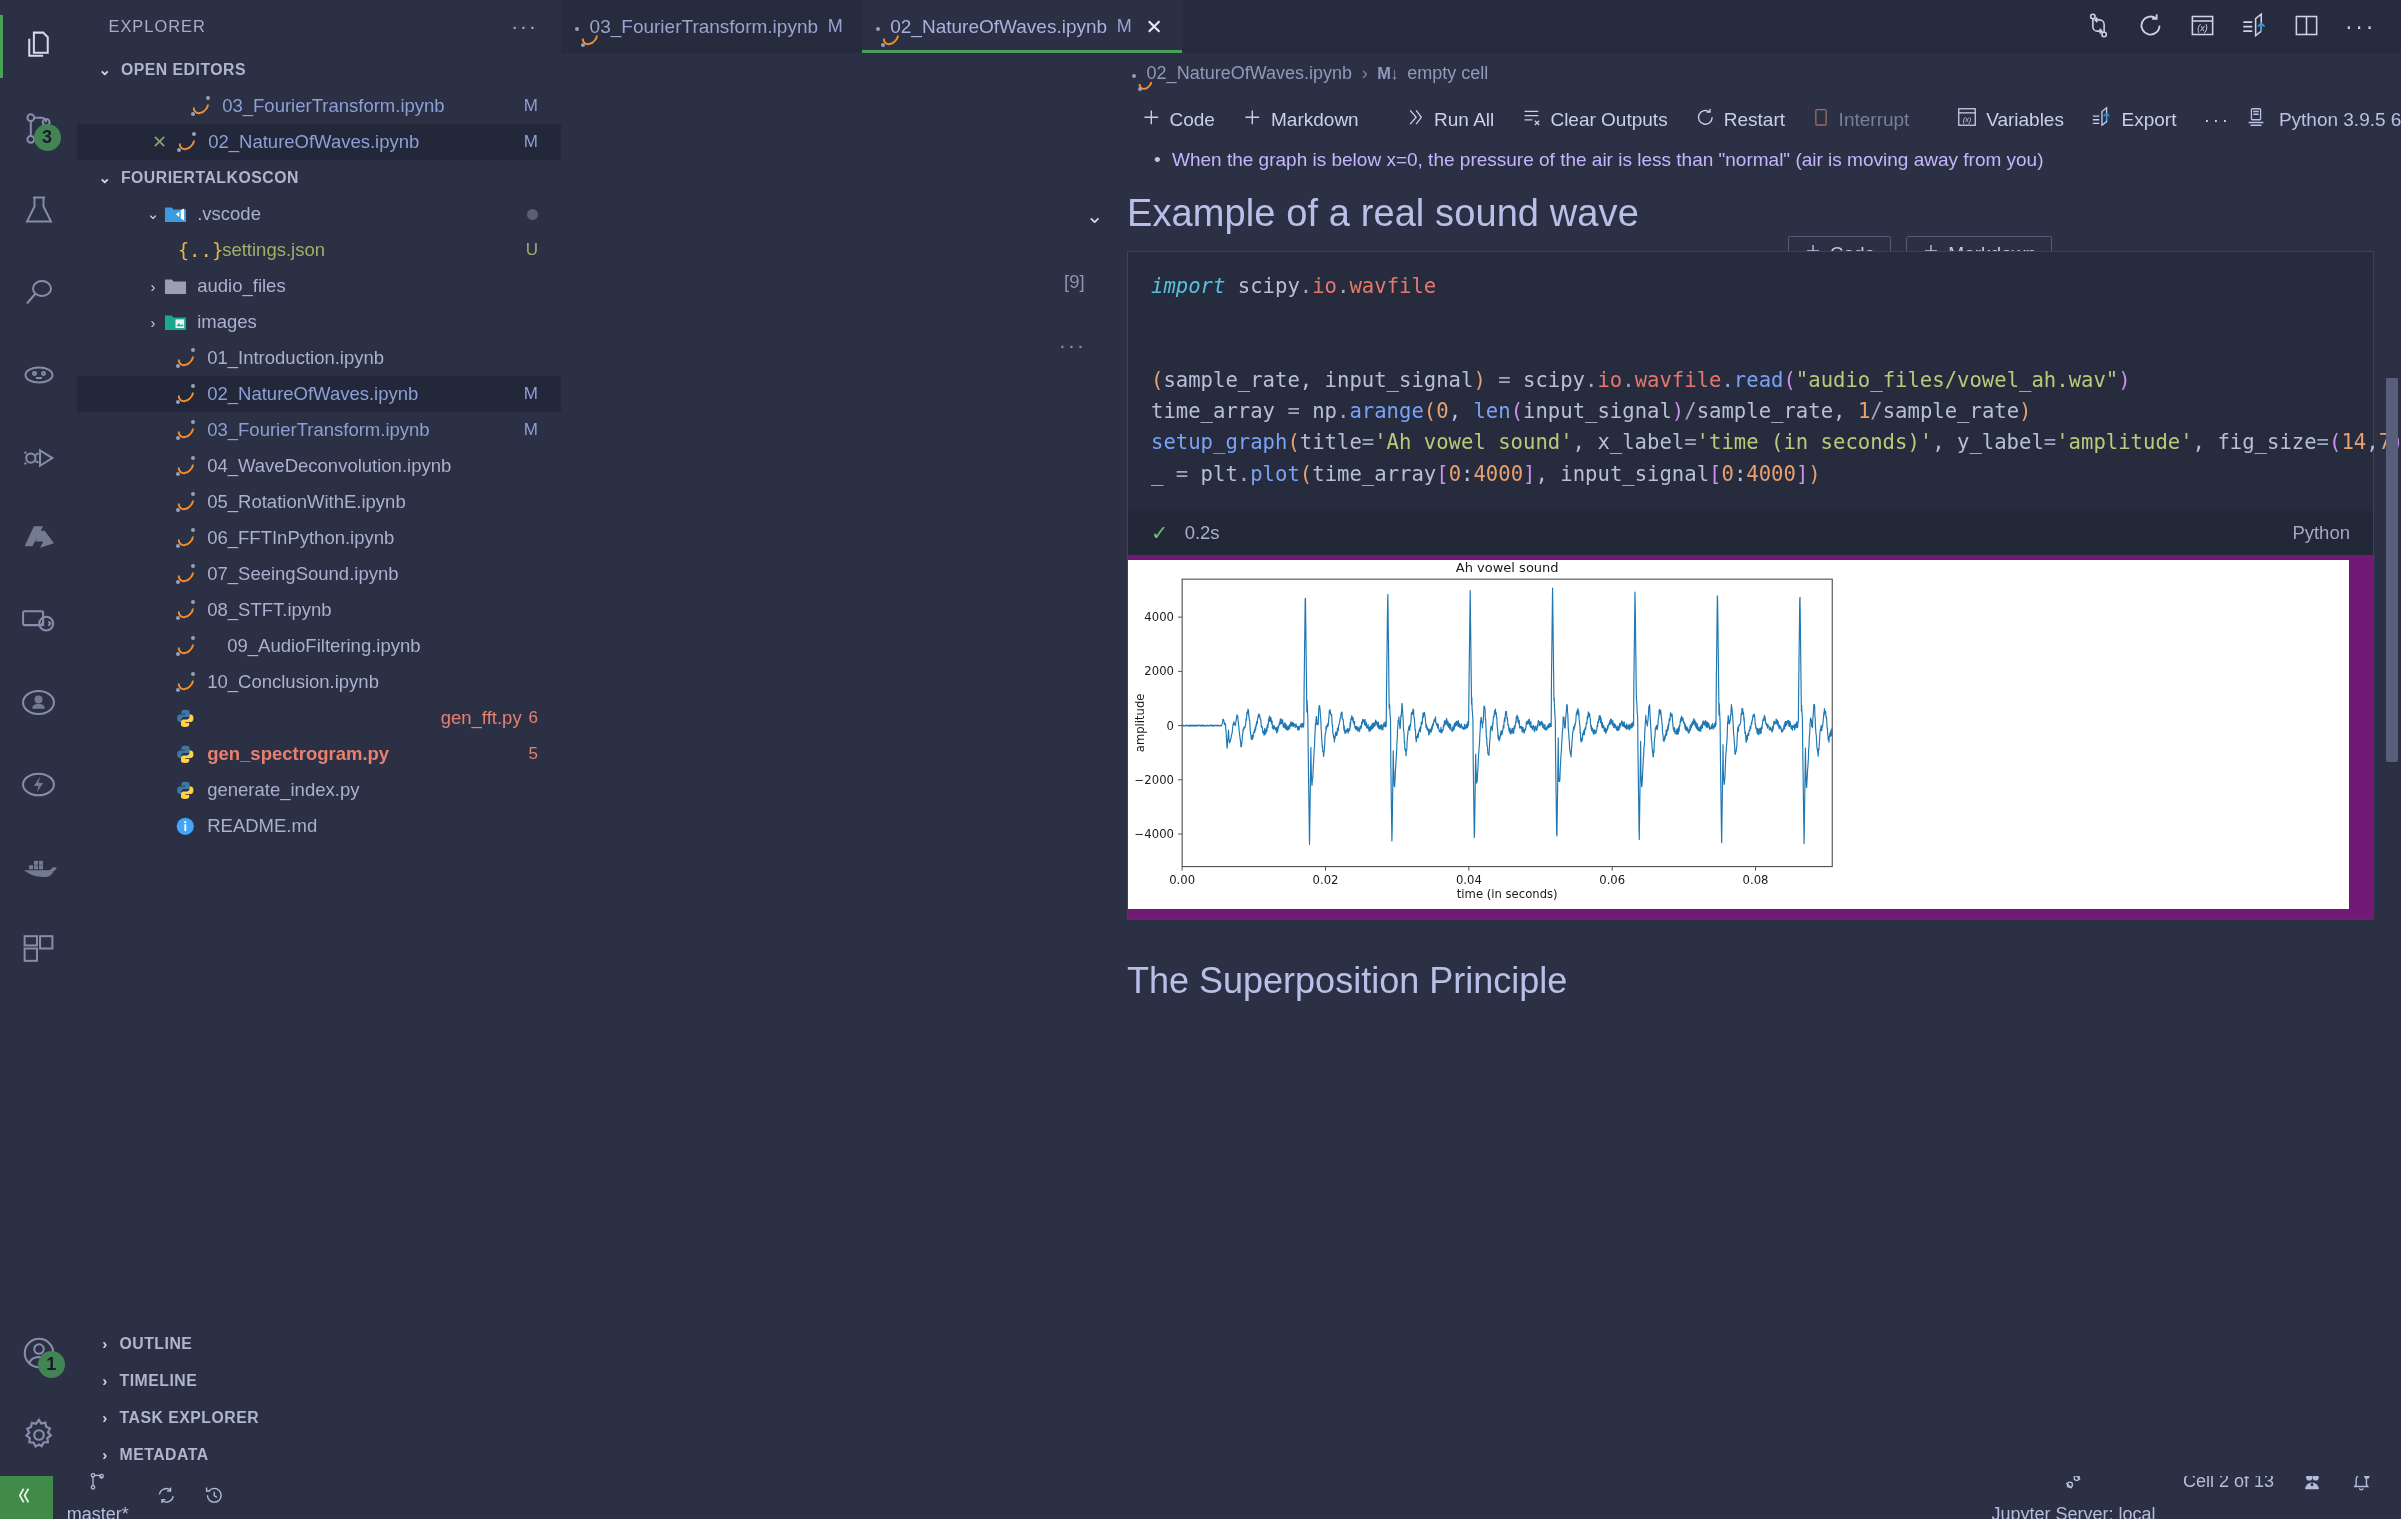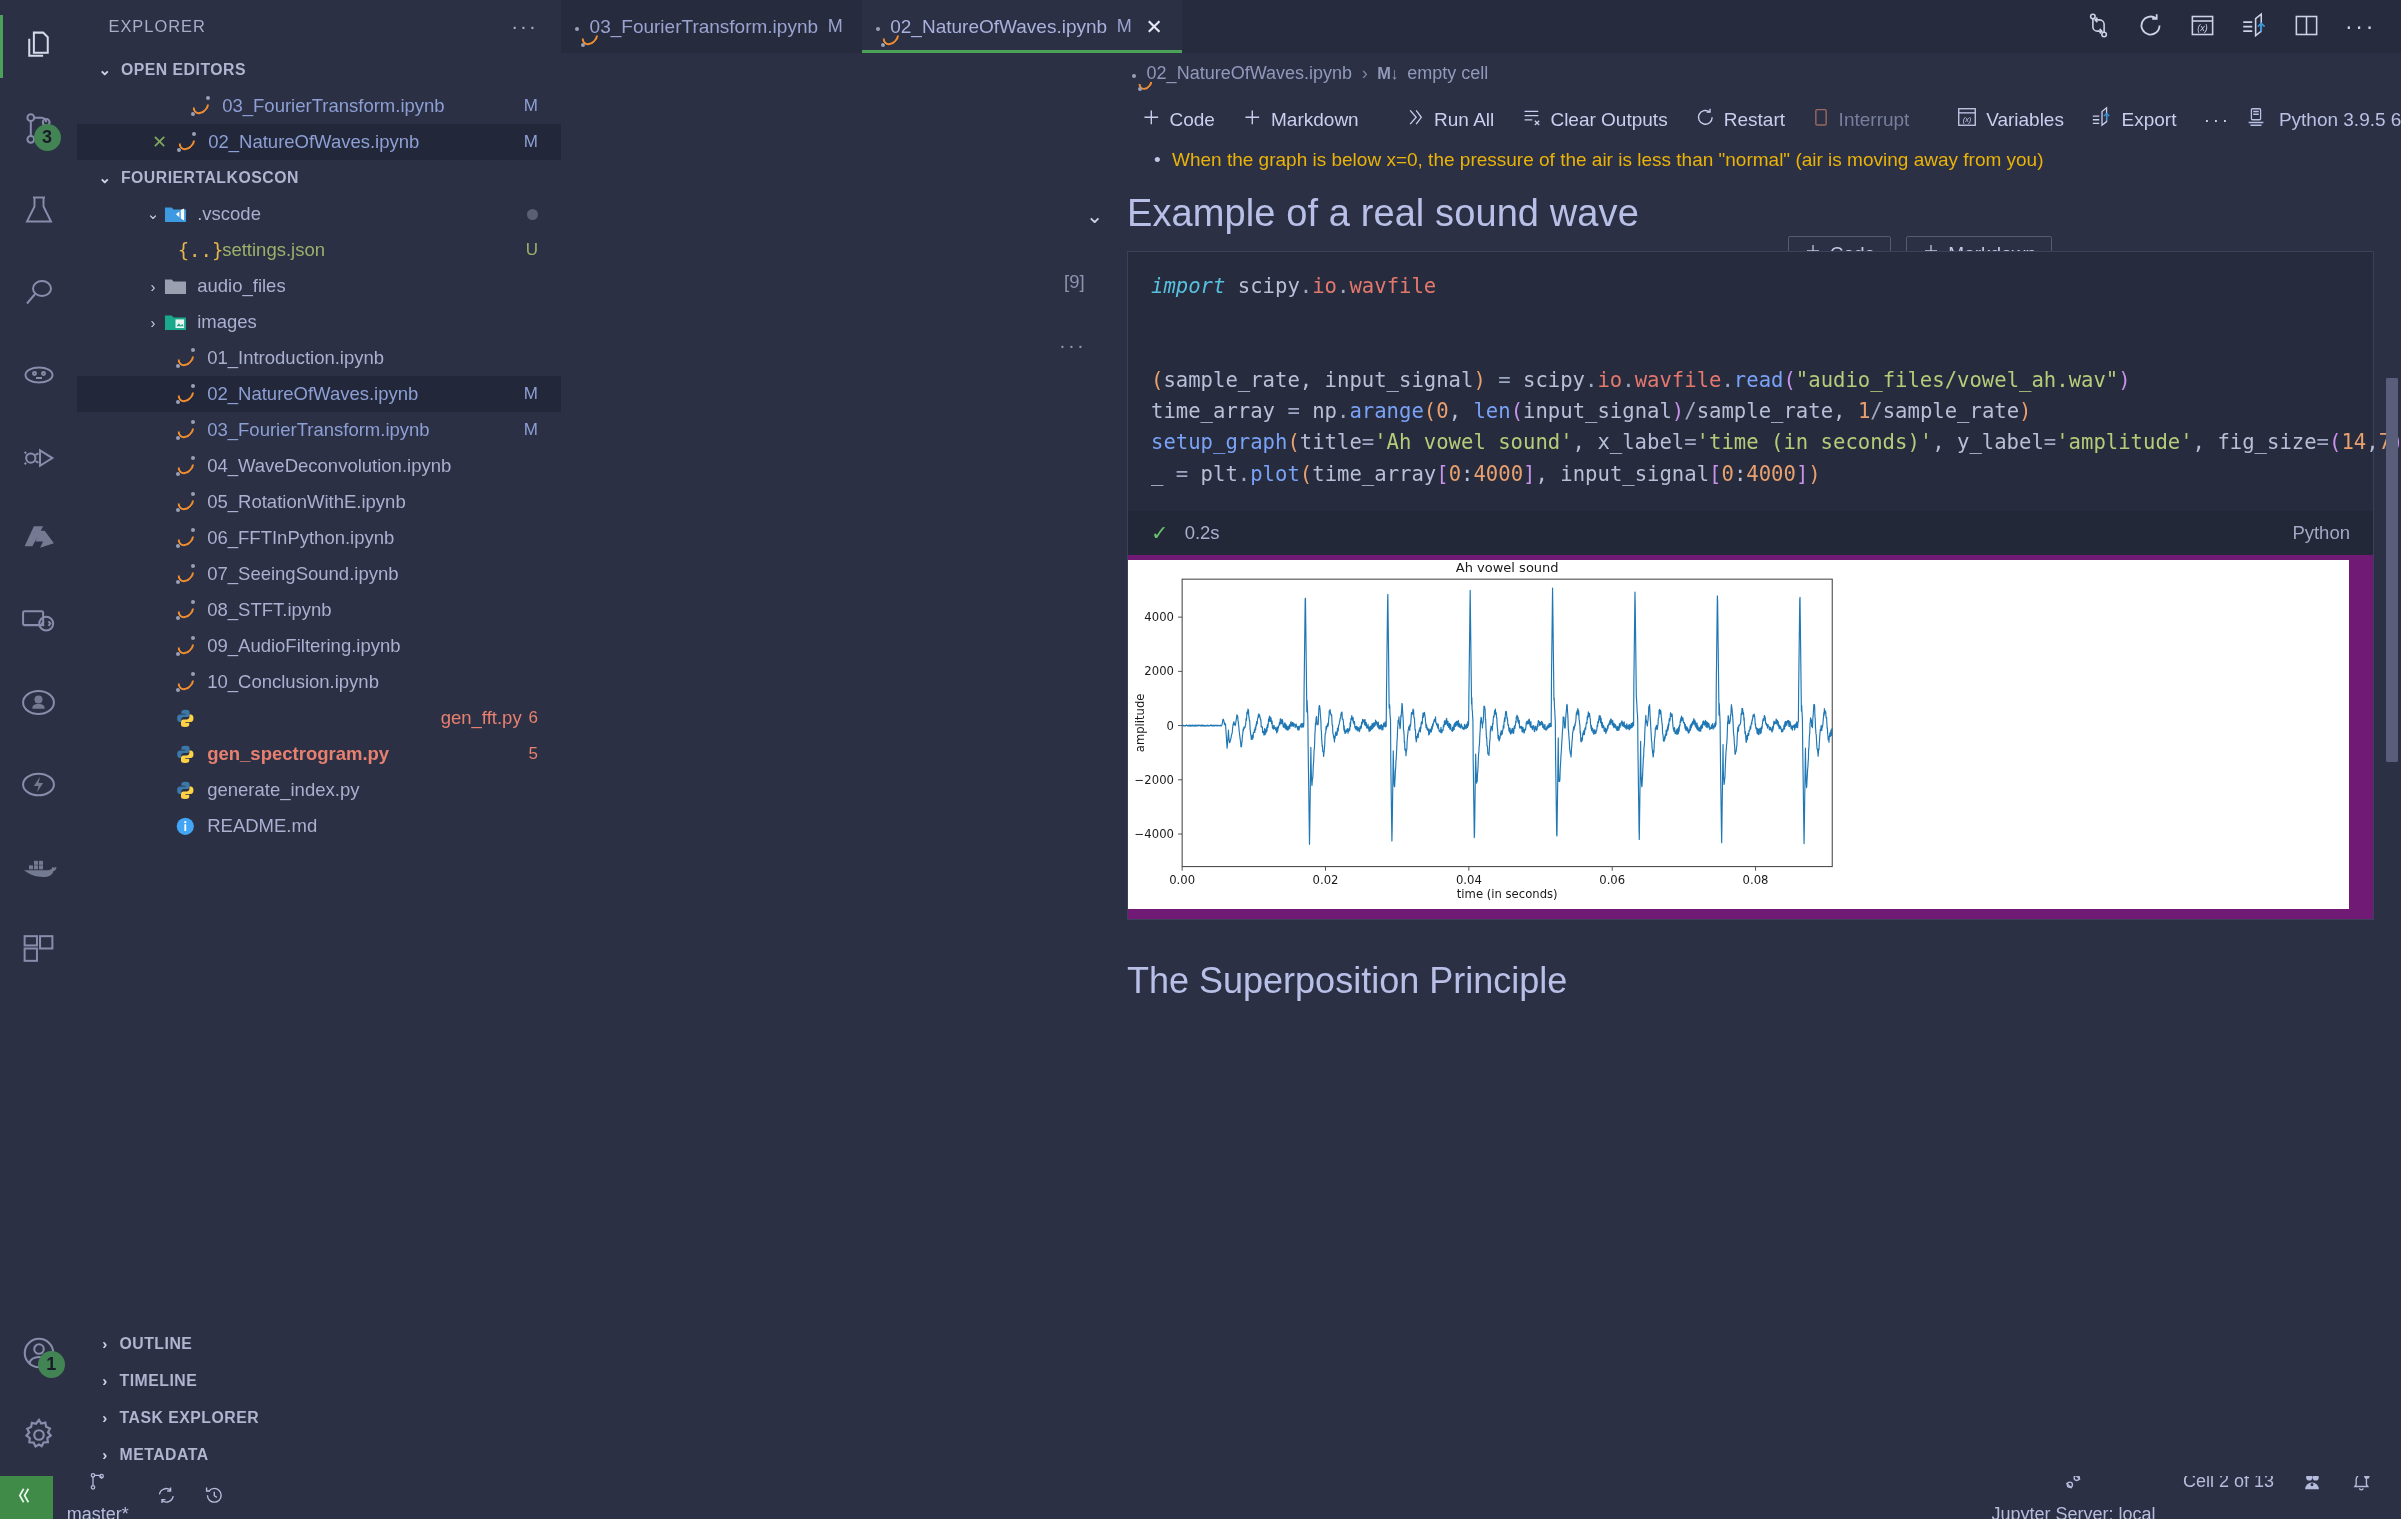--- a/index.html
+++ b/index.html
@@ -107,21 +107,21 @@
     font-size: 19px; color: #c6ccec; background: #2b3044; position: relative;
   }
   .tb-btn { display: flex; align-items: center; gap: 8.2px; padding: 0 13.7px; height: 38px; color: #c9cfee; white-space: nowrap; }
   .tb-btn.dim { color: #787f9e; }
   .tb-sep { width: 1.4px; height: 27px; background: #4a5068; margin: 0 9.6px; }
   .tb-right { margin-left: auto; display: flex; align-items: center; gap: 12.3px; padding-right: 20.6px; font-size: 19px; color: #b9c0e4; white-space: nowrap; }
 
   
   .notebook { flex: 1 1 auto; overflow: hidden; position: relative; background: #2b3044; }
   .nb-inner { padding-left: 566px; padding-right: 27px; }
-  .bullet-line { font-size: 19px; color: #eab308; padding: 4.1px 0 12.3px 45px; position: relative; }
+  .bullet-line { font-size: 19px; color: #c4b5fd; padding: 4.1px 0 12.3px 45px; position: relative; }
   .bullet-line::before { content:"•"; position:absolute; left: 27px; color:#c0c6e6; }
 
   .md-heading-row { display:flex; align-items:flex-start; position: relative; margin-top: 8.2px; }
   .md-collapse { position:absolute; left: -41px; top: 12.3px; color: #cdd2e6; font-size: 20.6px; }
   .md-h1 { font-size: 38px; font-weight: normal; color: #b9c0e8; letter-spacing: 0.1px; }
 
   .insert-btns { position: absolute; right: 322px; top: 44px; display:flex; gap: 15px; }
   .ins-btn {
     border: 1.4px solid #555b75; border-radius: 2.1px; padding: 5.5px 15px; font-size: 19px; color: #c2c8e8;
     display:flex; align-items:center; gap: 8.2px; background: transparent;
@@ -460,21 +460,21 @@
         <span class="ficon">
             <span class="jicon">
               <span class="arc"></span>
               <span class="d1"></span>
               <span class="d2"></span>
             </span>
           </span>
         <span class="name">08_STFT.ipynb</span>
       </div>
 
-      <div class="tree-row" style="padding-left:95px;">
+      <div class="tree-row" style="padding-left:95px;gap:20px;">
         <span class="ficon">
             <span class="jicon">
               <span class="arc"></span>
               <span class="d1"></span>
               <span class="d2"></span>
             </span>
           </span>
         <span class="name">09_AudioFiltering.ipynb</span>
       </div>
 

